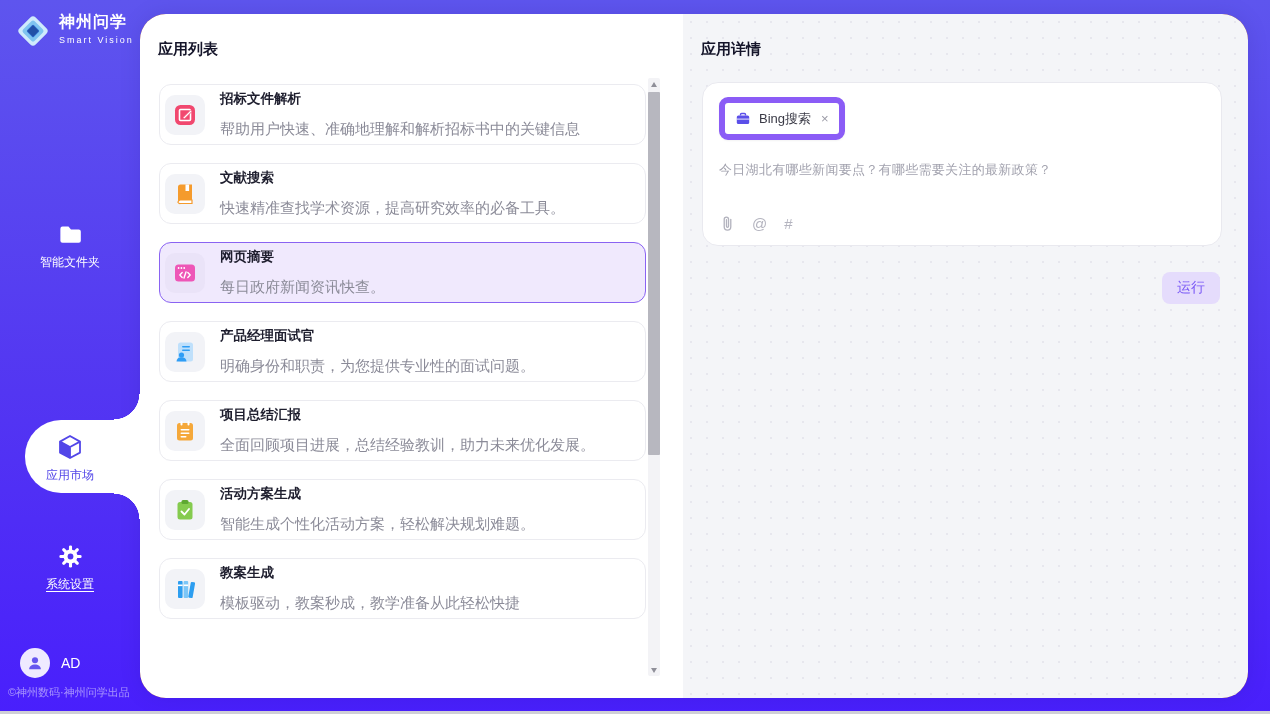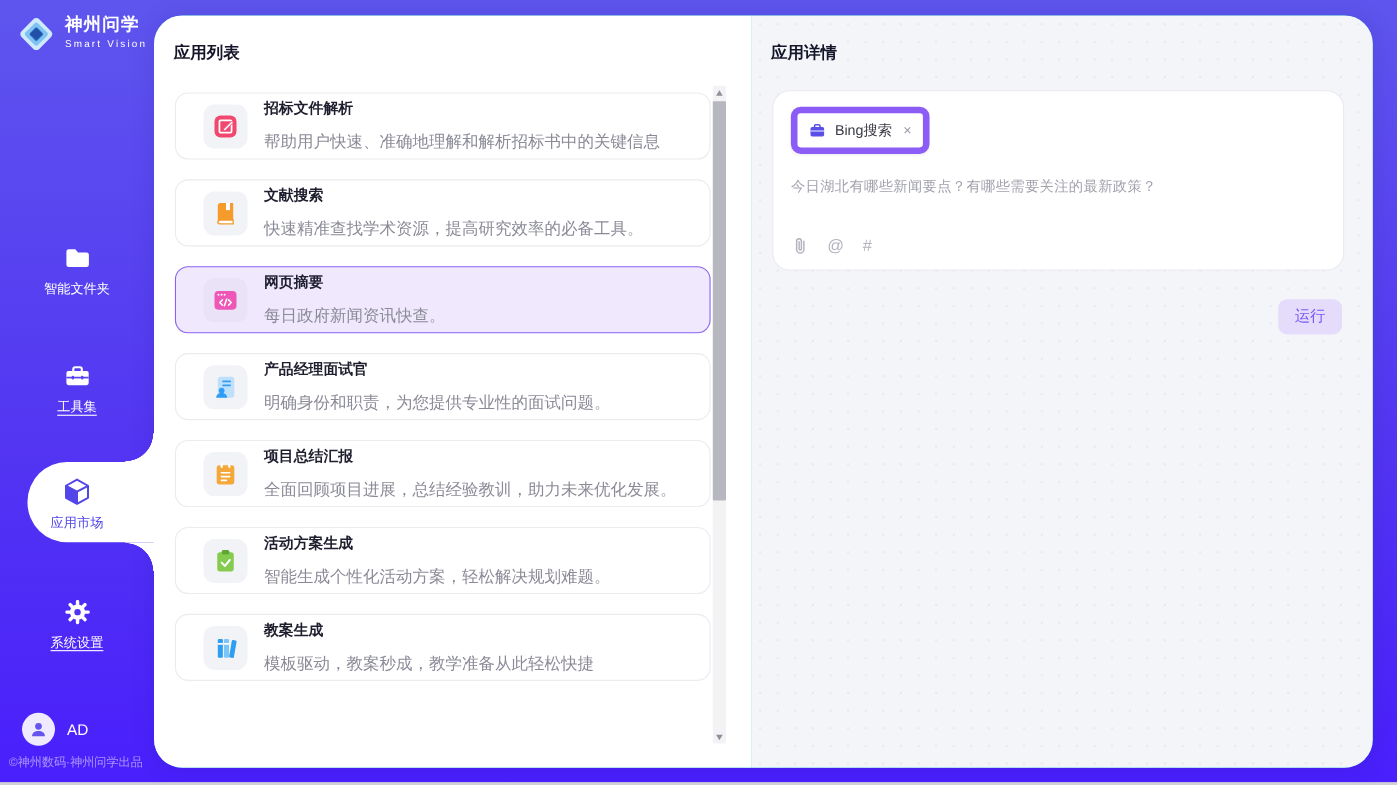--- a/index.html
+++ b/index.html
@@ -23,28 +23,28 @@
   .tab{position:absolute;left:25px;right:0;top:420px;height:73px;background:#fff;border-radius:36px 0 0 36px;z-index:1}
   .notch{position:absolute;right:0;width:26px;height:26px;z-index:1}
   .notch.t{top:394px;background:radial-gradient(circle 26px at 0 0,rgba(0,0,0,0) 0 25px,#fff 25.5px)}
   .notch.b{top:493px;background:radial-gradient(circle 26px at 0 100%,rgba(0,0,0,0) 0 25px,#fff 25.5px)}
   .user{position:absolute;top:648px;left:0;width:140px;display:flex;align-items:center;padding-left:20px;box-sizing:border-box;gap:11px;color:#fff;cursor:pointer}
   .avatar{width:30px;height:30px;border-radius:50%;background:#efeaff;display:flex;align-items:center;justify-content:center}
   .uname{font-size:14px}
   .sfooter{position:absolute;top:685px;left:8px;font-size:11px;color:rgba(255,255,255,0.5);white-space:nowrap}
 
   
-  main{position:absolute;left:140px;top:14px;width:1108px;height:684px;border-radius:26px;overflow:hidden;display:flex;background:#5eead4;box-shadow:0 0 22px rgba(20,10,80,.10)}
+  main{position:absolute;left:140px;top:14px;width:1108px;height:684px;border-radius:26px;overflow:hidden;display:flex;background:#7f1d1d;box-shadow:0 0 22px rgba(20,10,80,.10)}
   .panel-title{font-size:15px;font-weight:bold;color:#15152a;margin:26px 0 0 18px;line-height:17px}
 
   
   .list-col{flex:0 0 543px;width:543px;position:relative;background:#fff}
   .cards{margin:27px 0 0 19px;width:487px}
   .card{box-sizing:border-box;width:487px;height:61px;border:1px solid #ebebf0;border-radius:12px;background:#fff;
-        display:flex;align-items:center;gap:15px;padding:0 25px;margin-bottom:18px;cursor:pointer}
+        display:flex;align-items:center;gap:15px;padding:0 5px;margin-bottom:18px;cursor:pointer}
   .card.sel{background:#f0e9fd;border-color:#8a63f2}
   .icon-box{width:40px;height:40px;border-radius:10px;background:#f2f3f7;display:flex;align-items:center;justify-content:center;flex:0 0 40px}
   .card.sel .icon-box{background:#eae3f8}
   .card-title{font-size:13.5px;font-weight:bold;color:#1e1e2e}
   .card-desc{font-size:15px;color:#8b8b98;margin-top:12px}
 
   
   .scrollbar{position:absolute;top:64px;right:23px;width:12px;height:598px;background:#f3f3f6;border-radius:2px}
   .sb-btn{position:absolute;left:0;width:12px;height:12px;display:flex;align-items:center;justify-content:center;cursor:pointer}
   .sb-btn.up{top:0}.sb-btn.down{bottom:0}
@@ -92,30 +92,20 @@
     </div>
 
 
     <div class="nav" style="top:221px">
       <svg width="27" height="27" viewBox="0 0 28 28">
         <path d="M3.5 8a2.2 2.2 0 0 1 2.2-2.2h6.2l2.6 3h8a2.2 2.2 0 0 1 2.2 2.2v9.4a2.2 2.2 0 0 1-2.2 2.2H5.7a2.2 2.2 0 0 1-2.2-2.2Z" fill="#fff"></path>
       </svg>
       <div class="nlabel">智能文件夹</div>
     </div>
 
-    <div class="nav u" style="top:329px">
-      <svg width="27" height="27" viewBox="0 0 28 28">
-        <path d="M10 8.5V6.8A1.8 1.8 0 0 1 11.8 5h4.4A1.8 1.8 0 0 1 18 6.8v1.7" fill="none" stroke="#fff" stroke-width="2"></path>
-        <rect x="3.5" y="8.5" width="21" height="13.5" rx="2" fill="#fff"></rect>
-        <rect x="3.5" y="14" width="21" height="1.6" fill="#5a43f0"></rect>
-        <rect x="8.5" y="13" width="2.2" height="3.6" rx="1" fill="#5a43f0"></rect>
-        <rect x="17.3" y="13" width="2.2" height="3.6" rx="1" fill="#5a43f0"></rect>
-      </svg>
-      <div class="nlabel">工具集</div>
-    </div>
 
     <div class="tab"></div>
     <div class="notch t"></div>
     <div class="notch b"></div>
 
     <div class="nav sel" style="top:433px">
       <svg width="28" height="28" viewBox="0 0 28 28">
         <path d="M14 3 24 8.6v11L14 25 4 19.6v-11Z" fill="none" stroke="#5246e8" stroke-width="1.8" stroke-linejoin="round"></path>
         <path d="M4 8.6 14 14l10-5.4M14 14v11" fill="none" stroke="#5246e8" stroke-width="1.8" stroke-linejoin="round"></path>
         <path d="M4 8.6 14 14v11L4 19.6Z" fill="#5246e8"></path>

